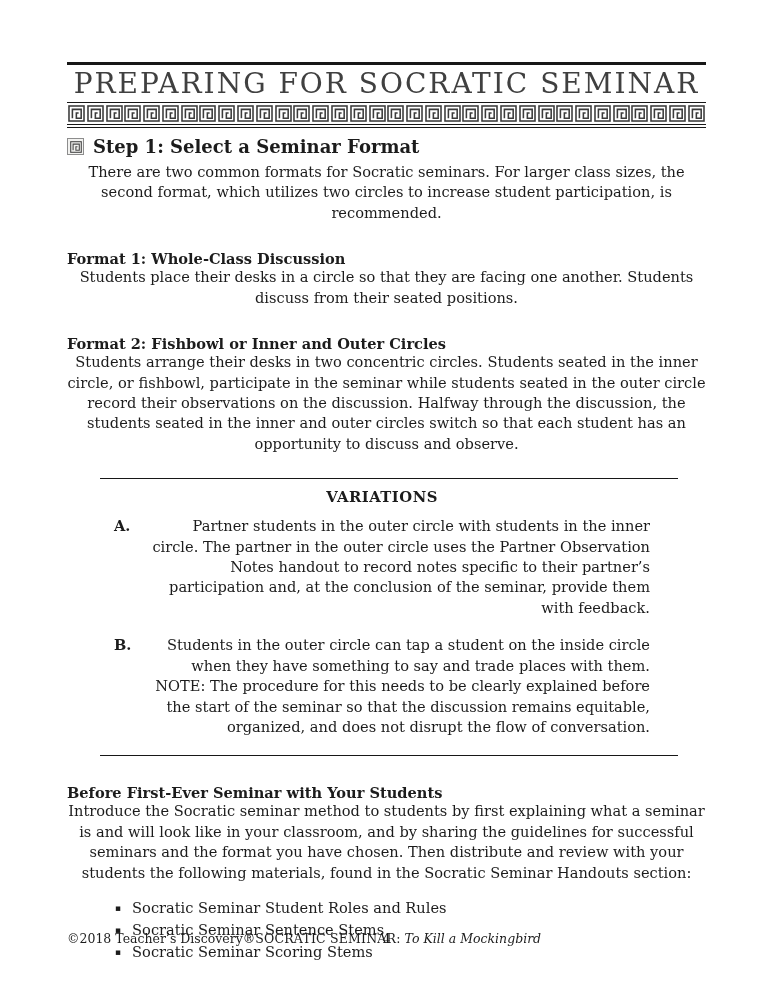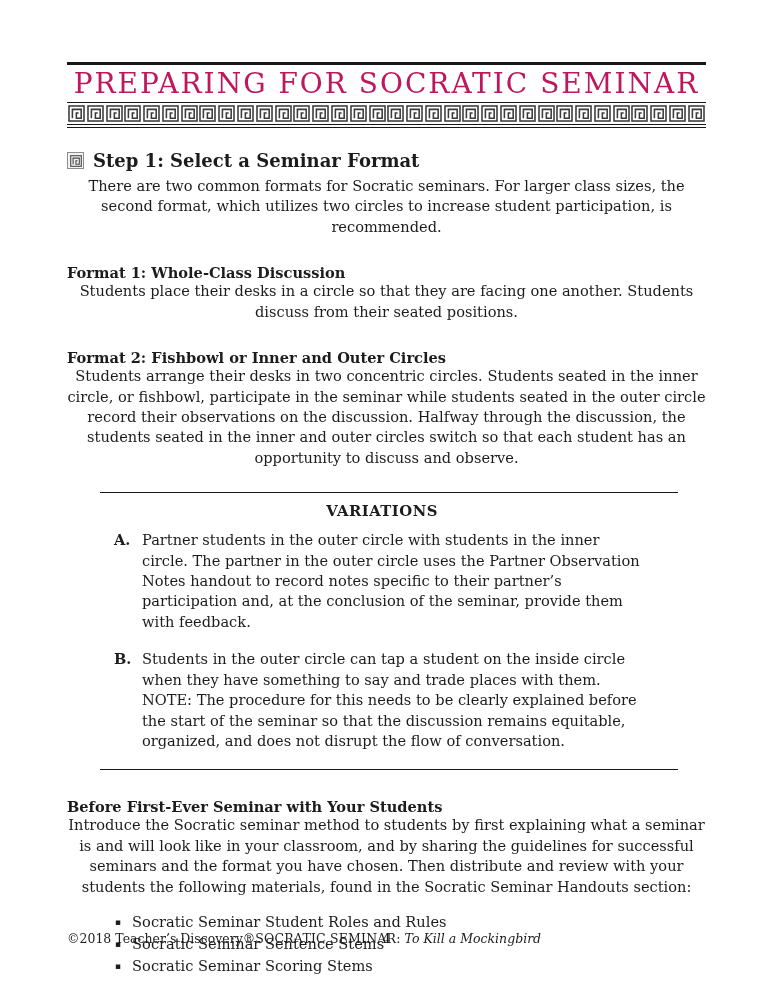--- a/index.html
+++ b/index.html
@@ -15,38 +15,38 @@
   .page { position: absolute; inset: 0; padding: 62px 67px 0 67px; }
 
   
   .masthead { border-top: 3px solid #171717; }
   .masthead h1 {
     margin: 2px 0 2px;
     text-align: center;
     font-size: 28px;
     font-weight: normal;
     letter-spacing: 2px;
-    color: #be185d;
+    color: #404040;
   }
   .meander-band {
     display: flex; justify-content: space-between; align-items: center;
     border-top: 1.5px solid #171717;
     border-bottom: 1.5px solid #171717;
     padding: 2px 1px;
     color: #3b3b3b;
   }
   .meander-band .tile { width: 17px; height: 17px; flex: 0 0 auto; }
   .tile svg { display: block; width: 100%; height: 100%; }
   .band-underline { border-top: 1px solid #171717; margin-top: 2px; }
 
   
   .step-heading {
     display: flex; align-items: center; gap: 9px;
     font-size: 18px; font-weight: bold;
-    margin: 22px 0 5px;
+    margin: 8px 0 5px;
   }
   .step-icon {
     width: 17px; height: 17px; flex: 0 0 auto;
     color: #4a4a4a;
     border: 1px solid #8d8d8d;
     padding: 1.5px;
     background: #f2f2f0;
   }
   .step-icon .tile { display: block; width: 100%; height: 100%; }
 
@@ -73,21 +73,21 @@
     letter-spacing: 0.5px;
     margin: 0 0 11px;
   }
   .variation-item {
     display: flex; gap: 7px;
     font-size: 14.6px; line-height: 1.40;
     margin-bottom: 17px;
   }
   .variation-item:last-child { margin-bottom: 0; }
   .var-label { font-weight: bold; flex: 0 0 21px; }
-  .var-text { flex: 1; }
+  .var-text { flex: 1; text-align: right; }
 
   
   .handout-list {
     list-style: none;
     margin: 2px 0 0 48px; padding: 0;
     font-size: 14.6px; line-height: 1.52;
   }
   .handout-list li { display: flex; gap: 11px; align-items: baseline; }
   .bullet-glyph { font-size: 9px; position: relative; top: -2px; }
 

